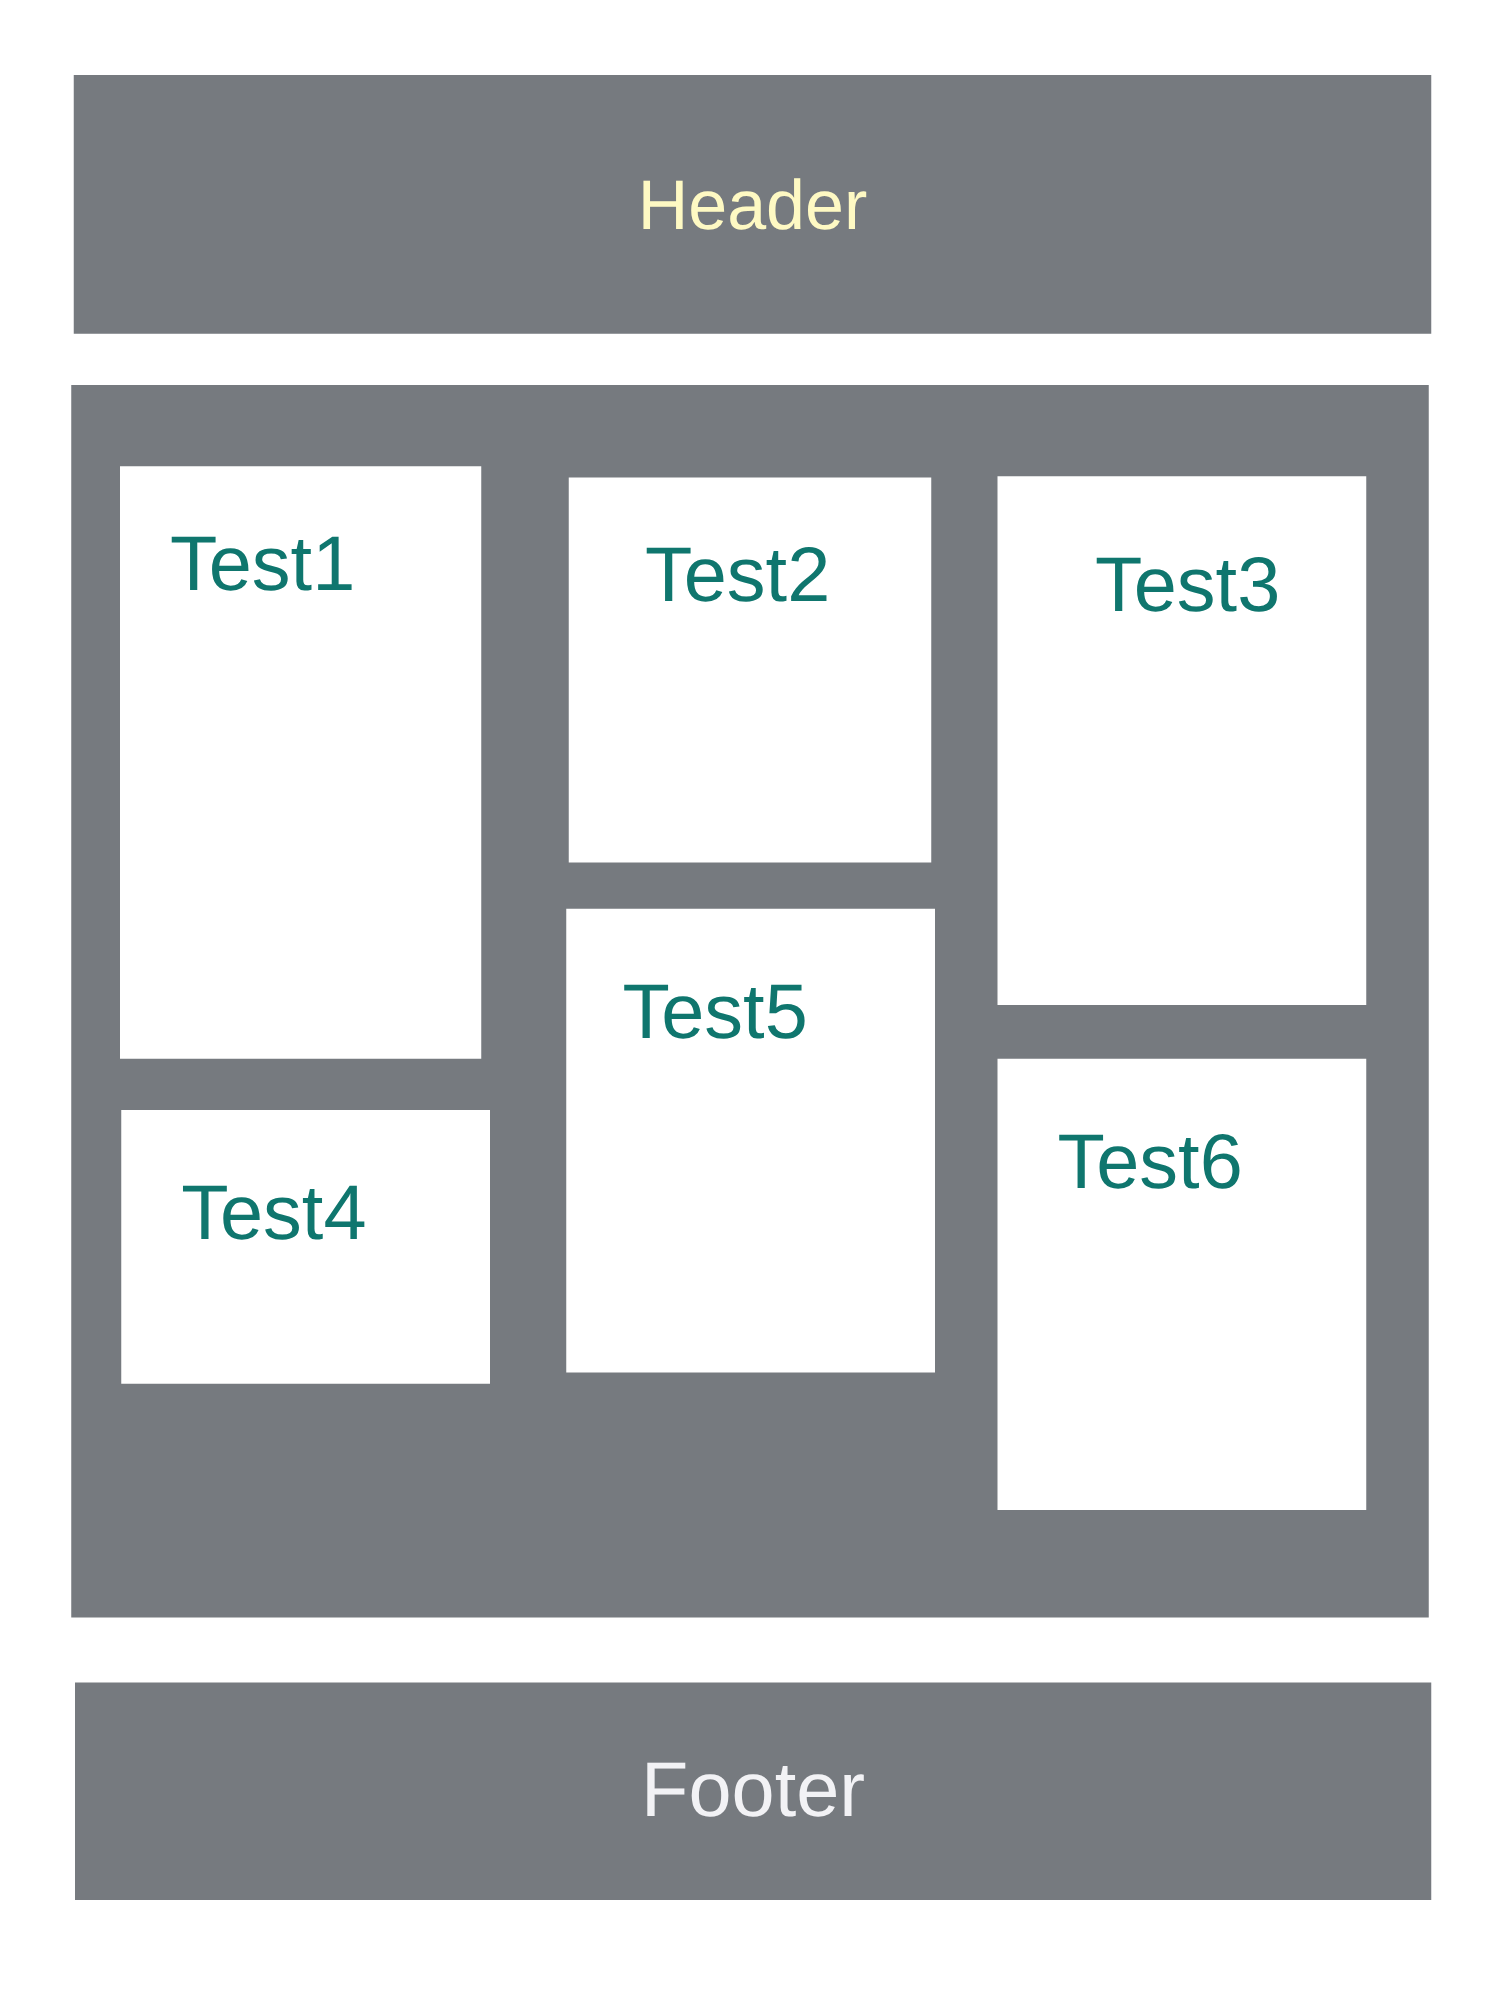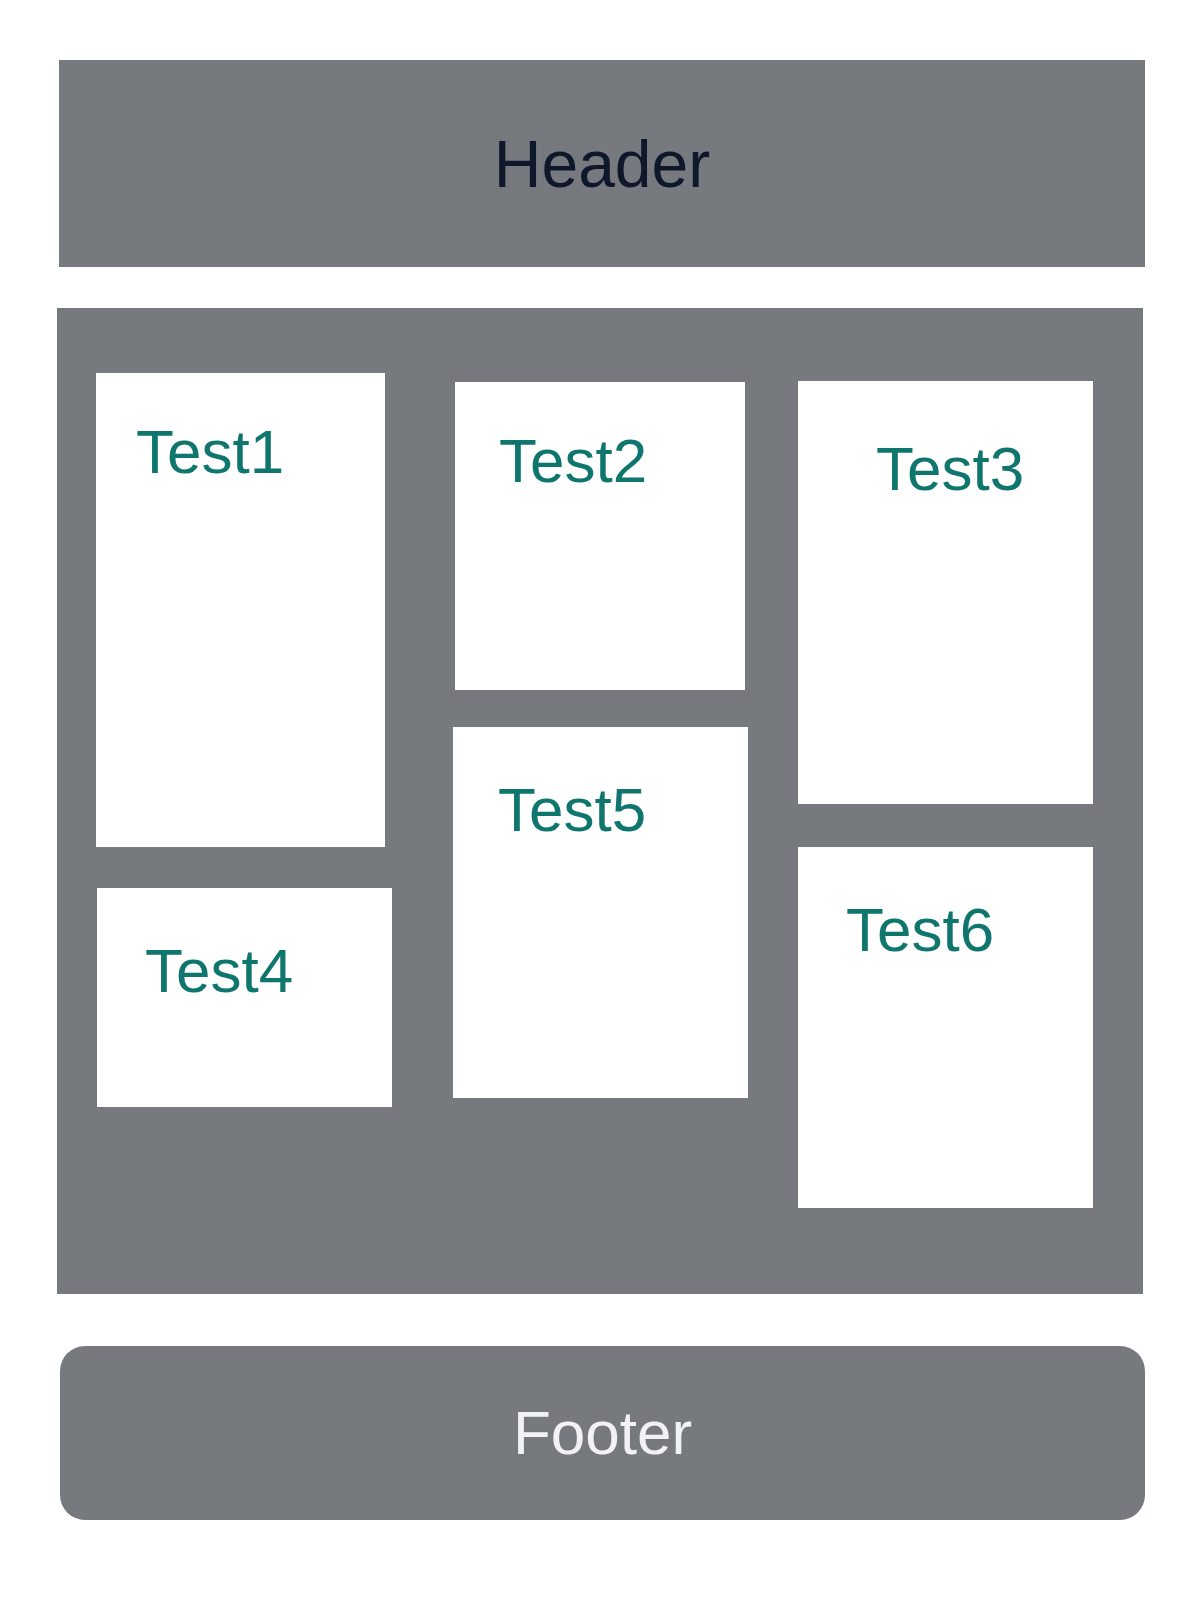--- a/index.html
+++ b/index.html
@@ -30,22 +30,22 @@
     left: 59px;
     top: 60px;
     width: 1086px;
     height: 207px;
     background: #767a7f;
     display: flex;
     align-items: center;
     justify-content: center;
   }
   .header-title {
-    color: #0f172a;
-    font-size: 66px;
+    color: #fef9c3;
+    font-size: 56px;
     line-height: 1;
     font-weight: normal;
     letter-spacing: 0px;
   }
 
   
   .main {
     position: absolute;
     left: 57px;
     top: 308px;
@@ -87,21 +87,21 @@
   }
   .card-4 .card-label { margin: 52px 0 0 48px; }
 
   
   .card-2 {
     left: 398px;
     top: 74px;
     width: 290px;
     height: 308px;
   }
-  .card-2 .card-label { margin: 48px 0 0 44px; }
+  .card-2 .card-label { margin: 48px 0 0 61px; }
 
   .card-5 {
     left: 396px;
     top: 419px;
     width: 295px;
     height: 371px;
   }
   .card-5 .card-label { margin: 52px 12px 0 45px; }
 
   
@@ -126,21 +126,20 @@
   .footer {
     position: absolute;
     left: 60px;
     top: 1346px;
     width: 1085px;
     height: 174px;
     background: #767a7f;
     display: flex;
     align-items: center;
     justify-content: center;
-    border-radius: 25px;
   }
   .footer-title {
     color: #f2f2f5;
     font-size: 62px;
     line-height: 1;
     font-weight: normal;
   }
 </style>
 </head>
 <body>

